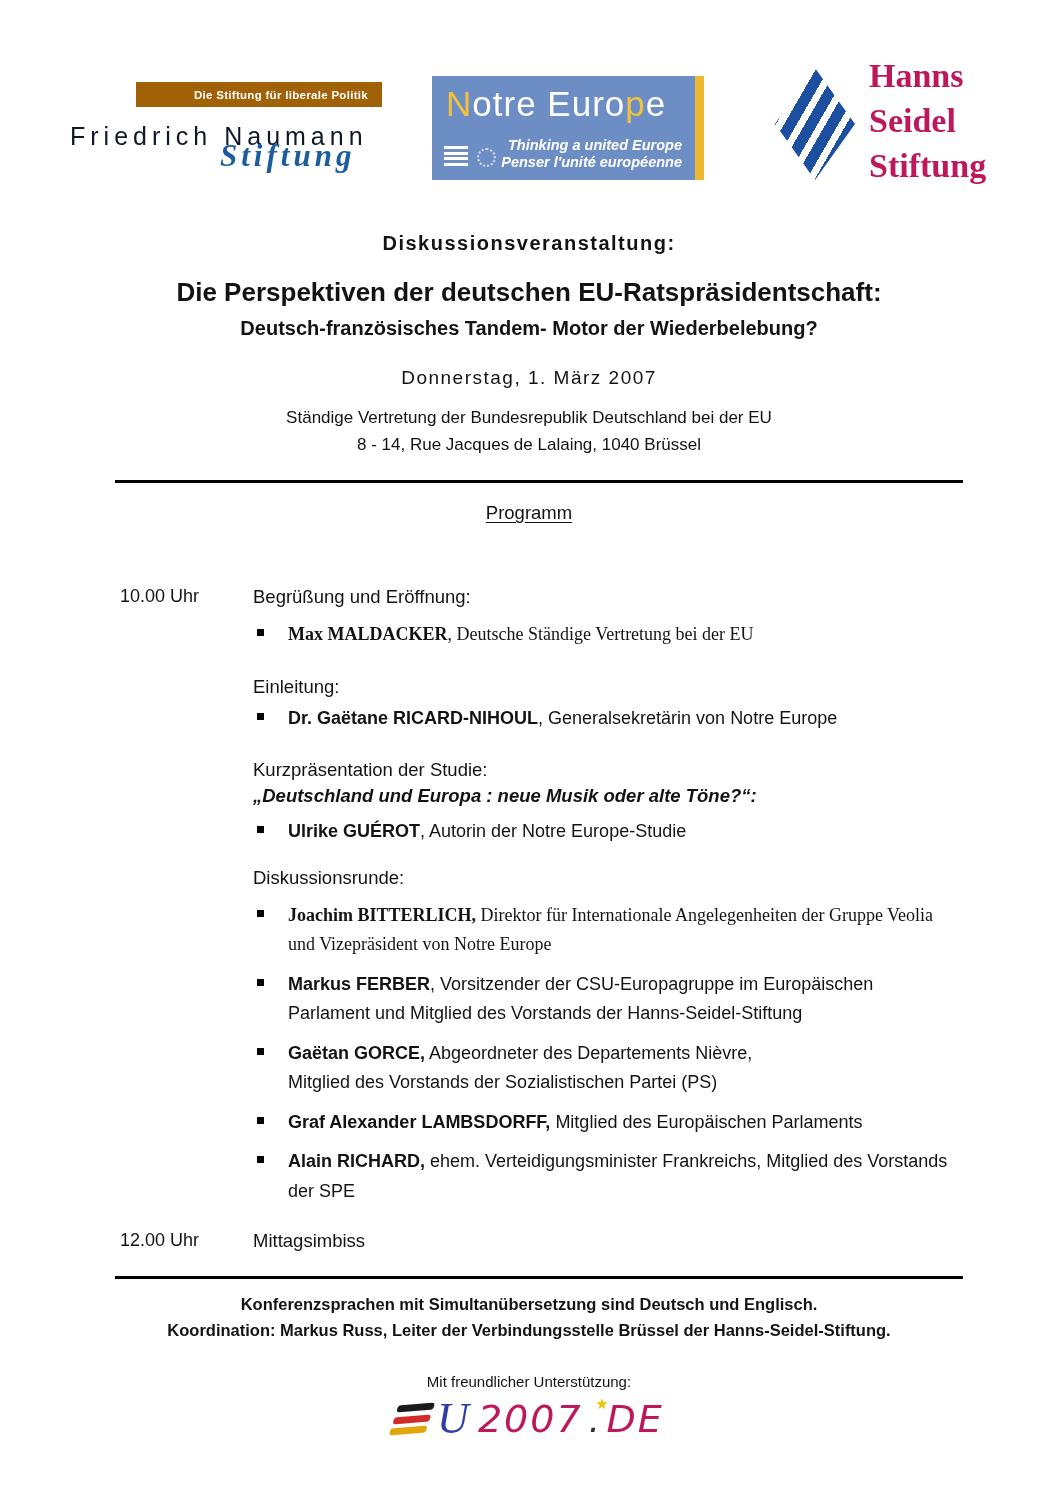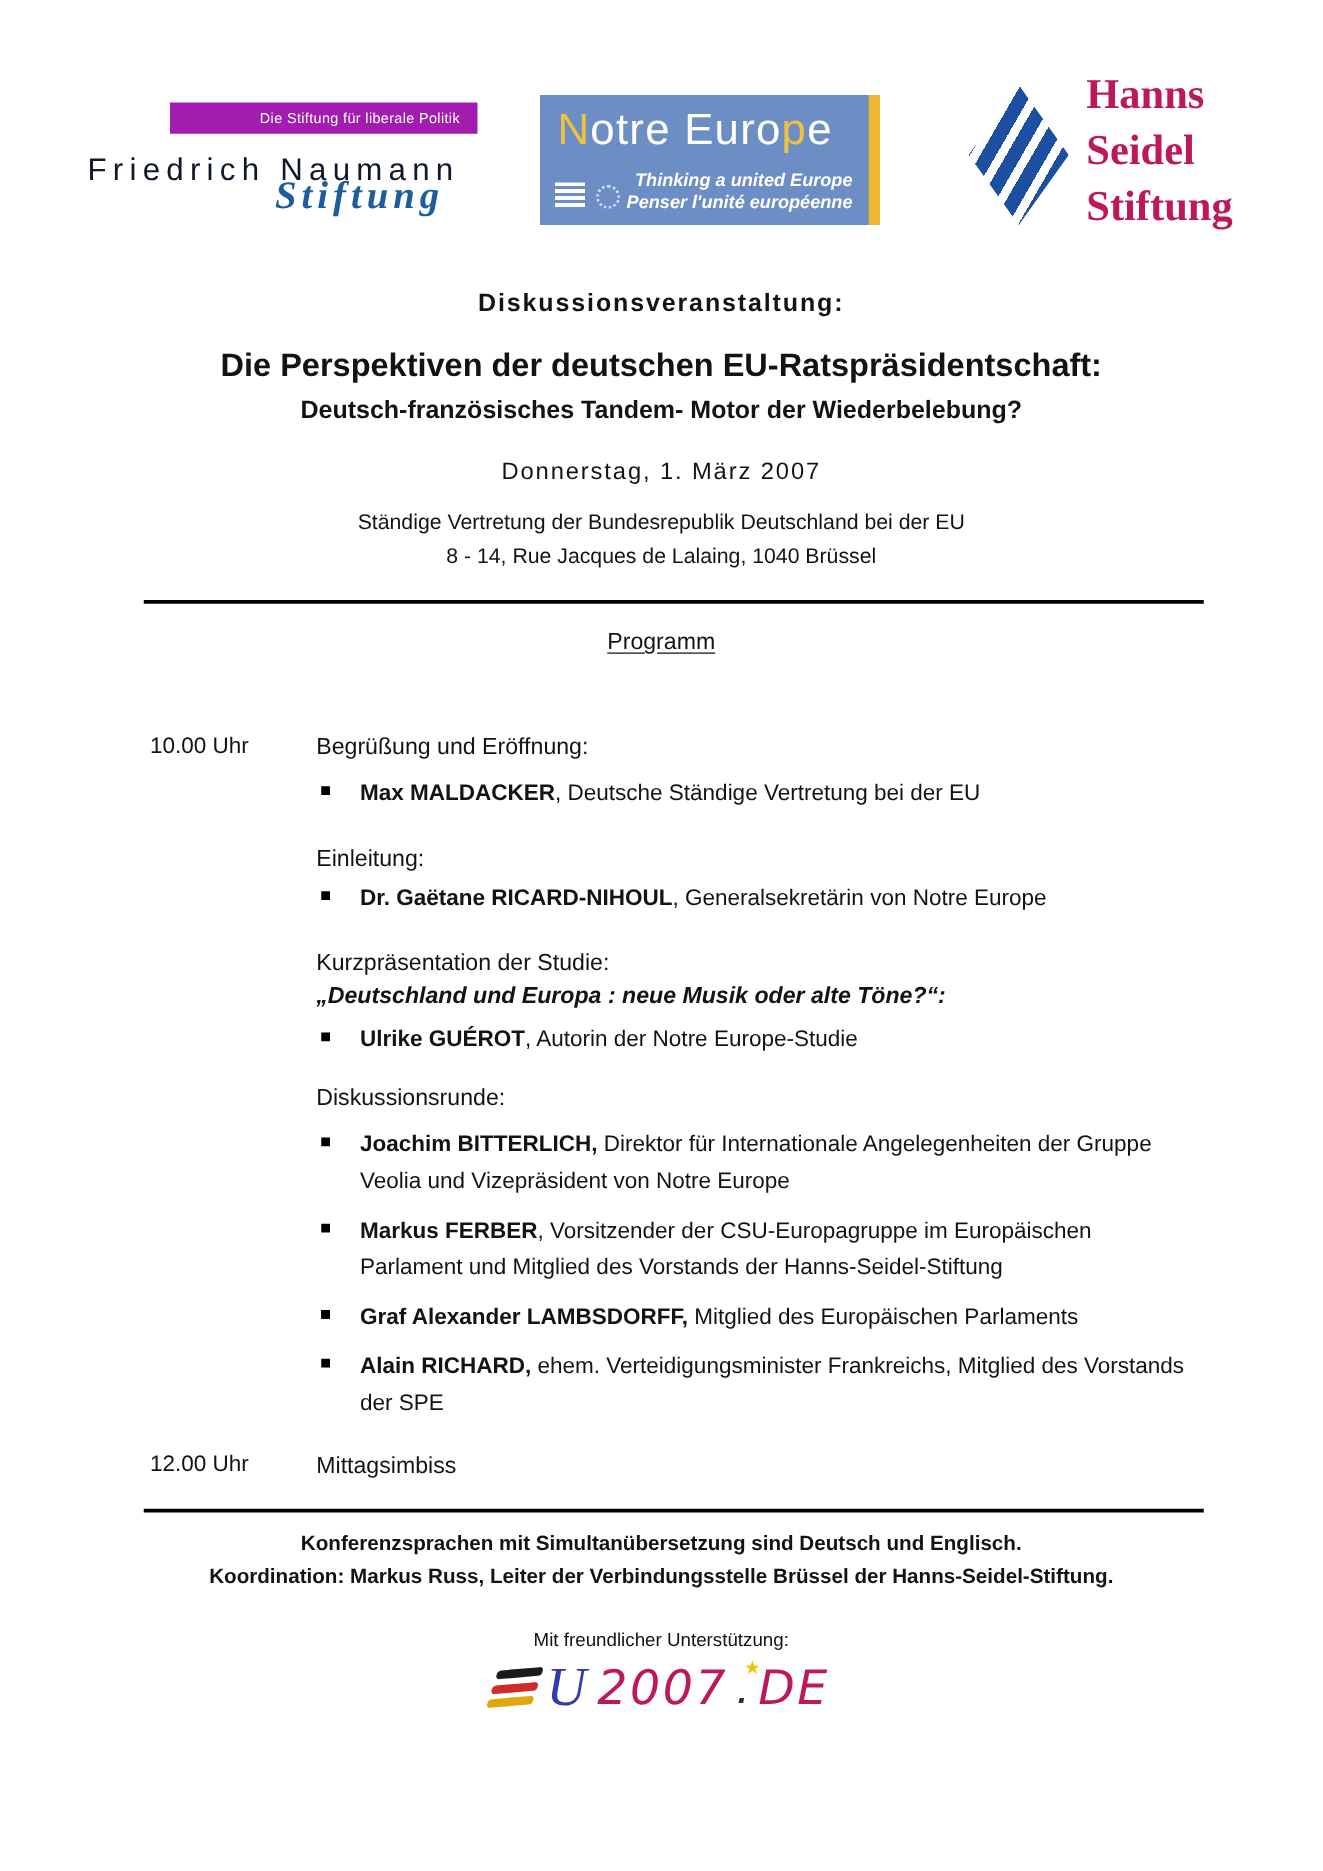--- a/index.html
+++ b/index.html
@@ -6,23 +6,23 @@
   html,body { background:#e8e8e8; }
   .page {
     width:1058px; height:1497px; margin:0 auto; background:#ffffff;
     position:relative; font-family:"Liberation Sans", sans-serif; color:#131313;
     overflow:hidden;
   }
 
   
   .logo-fnst { position:absolute; left:70px; top:78px; width:312px; height:108px; }
   .fnst-banner {
-    position:absolute; left:66px; top:4px; width:246px; height:25px; background:#a21caf;
+    position:absolute; left:66px; top:4px; width:246px; height:25px; background:#a16207;
     color:#fff; font-size:11.5px; display:flex; align-items:center; justify-content:flex-end;
-    padding-right:14px; font-weight:normal; letter-spacing:0.3px;
+    padding-right:14px; font-weight:bold; letter-spacing:0.3px;
   }
   .fnst-name { position:absolute; left:0; top:44px; font-size:25px; color:#0f172a; letter-spacing:5px; white-space:nowrap; }
   .fnst-stiftung {
     position:absolute; left:150px; top:60px; font-size:31px; color:#1d5c9e;
     font-family:"Liberation Serif", serif; font-style:italic; font-weight:bold; letter-spacing:4px;
   }
 
   .logo-ne { position:absolute; left:432px; top:76px; width:272px; height:104px; background:#6d8dc5; }
   .ne-stripe { position:absolute; right:0; top:0; width:9px; height:100%; background:#edb72e; }
   .ne-title { position:absolute; left:14px; top:8px; font-size:35px; color:#fff; letter-spacing:1px; white-space:nowrap; }
@@ -58,21 +58,21 @@
   .stime { width:133px; flex:none; font-size:18px; }
   .shead { font-size:18.5px; }
   .sec-heading { margin-left:133px; font-size:18.5px; }
   .quote { margin-left:133px; font-size:18.5px; font-weight:bold; font-style:italic; }
   .bullet { position:relative; margin-left:133px; padding-left:35px; }
   .btext  { font-size:18px; line-height:1.64; max-width:660px; }
   .btext b { font-weight:bold; }
   .prebreak { white-space:pre-line; }
   .sq { position:absolute; left:4px; top:9px; width:7px; height:7px; background:#000; }
 
-  .mt12 { margin-top:12px; } .mt6 { margin-top:6px; } .mt26 { margin-top:26px; }
+  .mt12 { margin-top:12px;font-family:Liberation Serif, serif; } .mt6 { margin-top:6px; } .mt26 { margin-top:26px; }
   .mt4  { margin-top:4px; }  .mt10 { margin-top:10px; } .mt20 { margin-top:20px; }
   .mt24 { margin-top:24px; }
 
   
   hr.rule2 { border:none; border-top:3.5px solid #000; margin:24px 95px 0 115px; }
   .foot1 { font-size:16.5px; font-weight:bold; margin-top:16px; }
   .foot2 { font-size:16.5px; font-weight:bold; margin-top:7px; }
   .support { font-size:15px; font-weight:normal; margin-top:33px; }
   .eu-logo { margin-top:3px; display:flex; align-items:center; justify-content:center; gap:5px; height:52px; }
   .eu-e { display:flex; flex-direction:column; gap:5px; transform:skewX(-18deg); margin-right:2px; }
@@ -165,20 +165,22 @@
         <p class="btext"><b>Joachim BITTERLICH,</b><span> Direktor für Internationale Angelegenheiten der Gruppe Veolia und Vizepräsident von Notre Europe</span></p>
       </div>
 
       <div class="bullet mt10">
         <span class="sq"></span>
         <p class="btext"><b>Markus FERBER</b><span>, Vorsitzender der CSU-Europagruppe im Europäischen Parlament und Mitglied des Vorstands der Hanns-Seidel-Stiftung</span></p>
       </div>
 
       <div class="bullet mt10">
         <span class="sq"></span>
+        <p class="btext prebreak"><b>Gaëtan GORCE,</b><span> Abgeordneter des Departements Nièvre,
+Mitglied des Vorstands der Sozialistischen Partei (PS)</span></p>
       </div>
 
       <div class="bullet mt10">
         <span class="sq"></span>
         <p class="btext"><b>Graf Alexander LAMBSDORFF,</b><span> Mitglied des Europäischen Parlaments</span></p>
       </div>
 
       <div class="bullet mt10">
         <span class="sq"></span>
         <p class="btext"><b>Alain RICHARD,</b><span> ehem. Verteidigungsminister Frankreichs, Mitglied des Vorstands der SPE</span></p>

